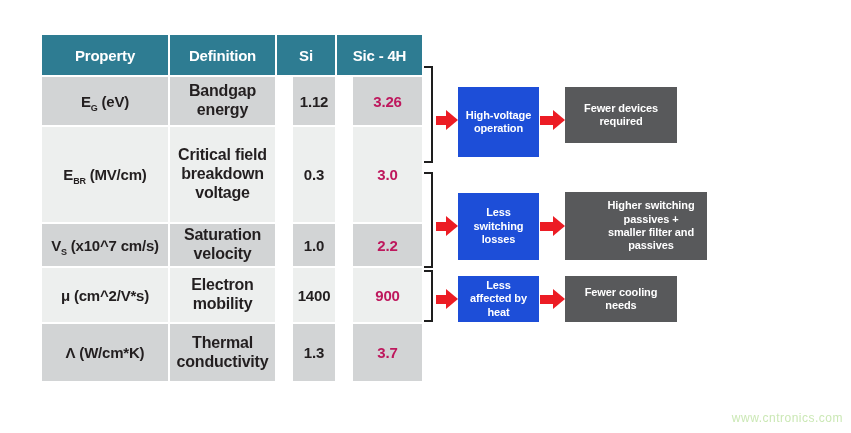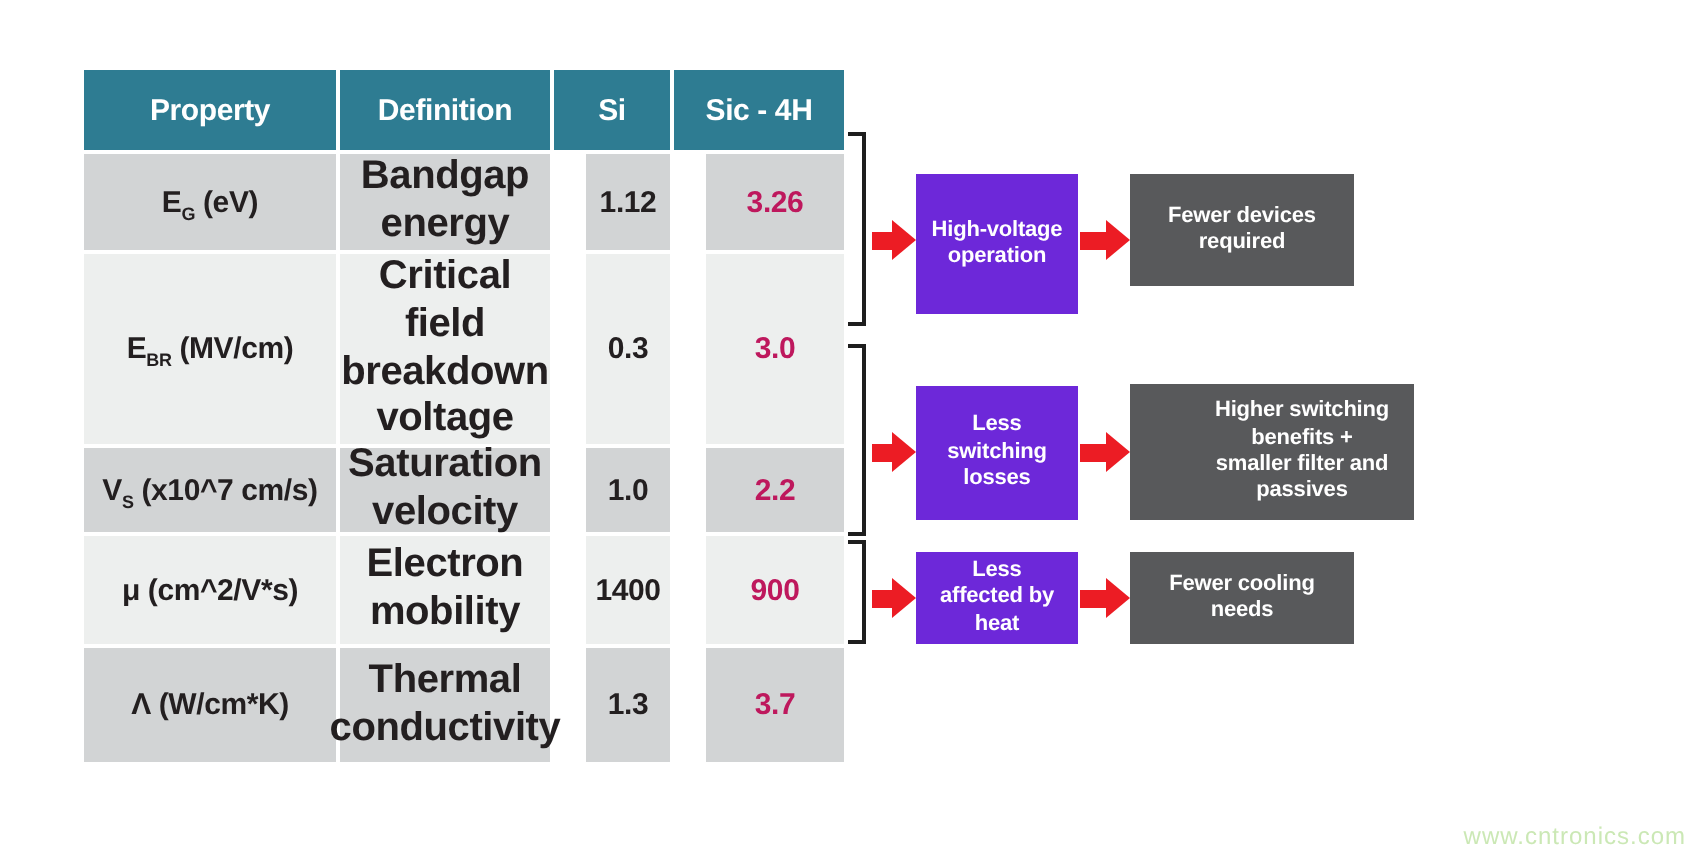--- a/index.html
+++ b/index.html
@@ -18,21 +18,21 @@
   .cell{
     display:flex;flex-direction:column;align-items:center;justify-content:center;
     text-align:center;letter-spacing:-0.2px;
   }
   .th{background:#2e7c92;color:#ffffff;font-size:15px;font-weight:bold;}
   .dark{background:#d2d4d5;}
   .light{background:#edefee;}
   .prop{font-size:15px;font-weight:bold;justify-content:center;}
   .prop .base,.prop .rest{white-space:pre;}
   .prop sub{font-size:9px;line-height:0;font-weight:bold;}
-  .def{font-size:20px;font-weight:bold;line-height:1.18;}
+  .def{font-size:16px;font-weight:bold;line-height:1.18;}
   .def span{display:block;}
   .val{font-size:15px;font-weight:bold;margin-left:16px;}
   .red{color:#be185d;}
   
   .bracket{
     position:absolute;left:424px;width:9px;
     border:2px solid #1e1e1e;border-left:none;
     box-sizing:border-box;
   }
   .br1{top:66px;height:97px;}
@@ -45,21 +45,21 @@
   .a-col1{left:436px;width:22px;}
   .a-col2{left:540px;width:25px;}
   .a-r1{top:110px;} .a-r2{top:216px;} .a-r3{top:289px;}
   
   .box{
     position:absolute;display:flex;align-items:center;justify-content:center;
     text-align:center;color:#ffffff;font-weight:bold;font-size:11px;line-height:1.22;
     letter-spacing:-0.1px;
   }
   .box span{display:block;}
-  .cause{left:458px;width:81px;background:#6d28d9;}
+  .cause{left:458px;width:81px;background:#1d4ed8;}
   .effect{left:565px;width:112px;background:#58595b;}
   .row1{top:87px;height:70px;}
   .row1e{top:87px;height:56px;}
   .row2{top:193px;height:67px;}
   .row2e{top:192px;height:68px;padding-left:30px;}
   .row3{top:276px;height:46px;}
   
   .panel{
     position:absolute;left:688px;top:87px;width:110px;height:236px;
     background:#c8cacb;box-sizing:border-box;padding:48px 12px 0 16px;
@@ -205,21 +205,21 @@
       <div>
     <span>Fewer devices</span>
     <span>required</span>
     <span></span>
     <span></span>
   </div>
     </div>
   <div class="box effect row2e">
       <div>
     <span>Higher switching</span>
-    <span>benefits +</span>
+    <span>passives +</span>
     <span>smaller filter and</span>
     <span>passives</span>
   </div>
     </div>
   <div class="box effect row3">
       <div>
     <span>Fewer cooling</span>
     <span>needs</span>
     <span></span>
     <span></span>

